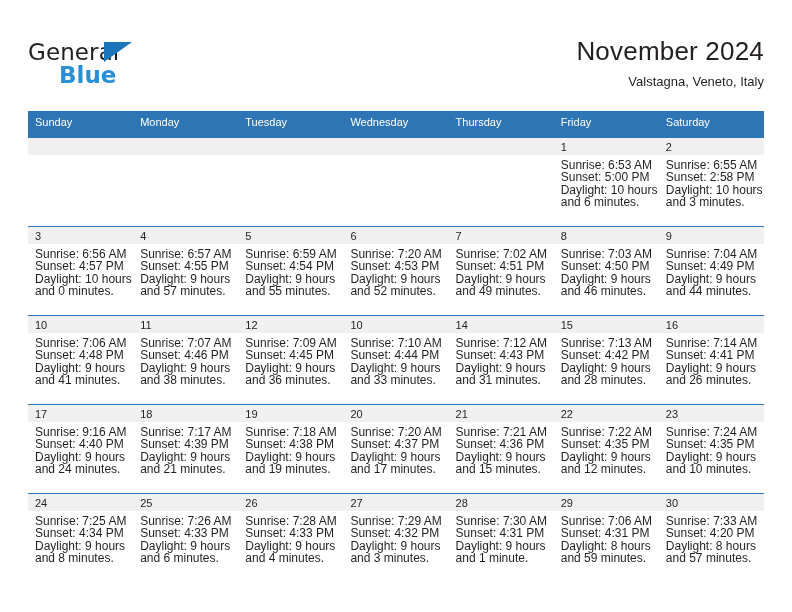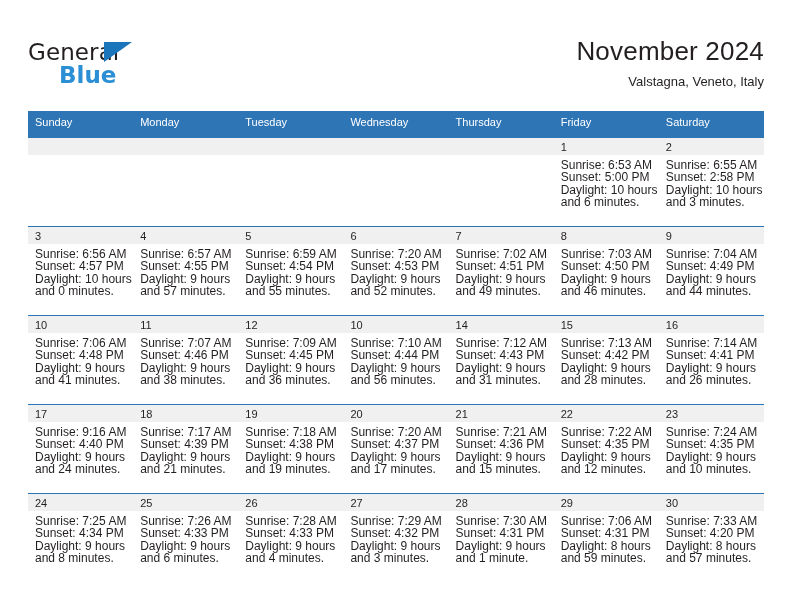--- a/index.html
+++ b/index.html
@@ -307,21 +307,21 @@
               <div>Daylight: 9 hours</div>
               <div>and 36 minutes.</div>
             </div>
           </td>
           <td>
             <div class="daynum-band">10</div>
             <div class="details">
               <div>Sunrise: 7:10 AM</div>
               <div>Sunset: 4:44 PM</div>
               <div>Daylight: 9 hours</div>
-              <div>and 56 minutes.</div>
+              <div>and 33 minutes.</div>
             </div>
           </td>
           <td>
             <div class="daynum-band">14</div>
             <div class="details">
               <div>Sunrise: 7:12 AM</div>
               <div>Sunset: 4:43 PM</div>
               <div>Daylight: 9 hours</div>
               <div>and 31 minutes.</div>
             </div>

